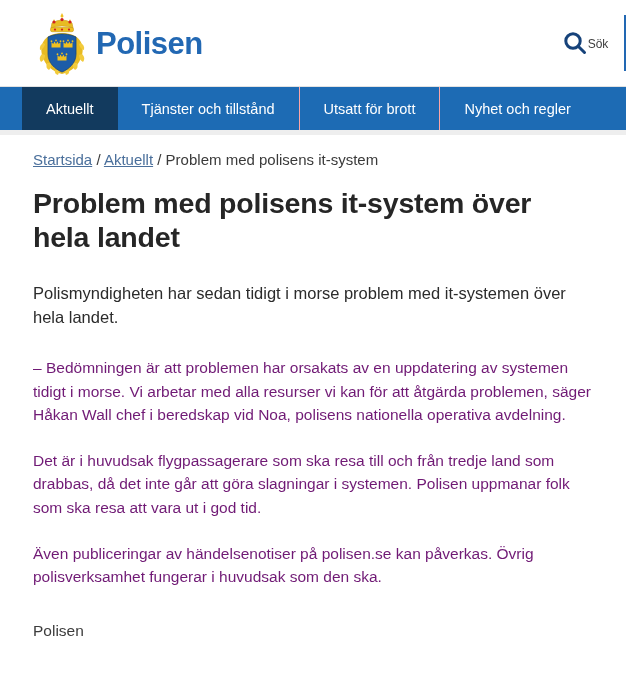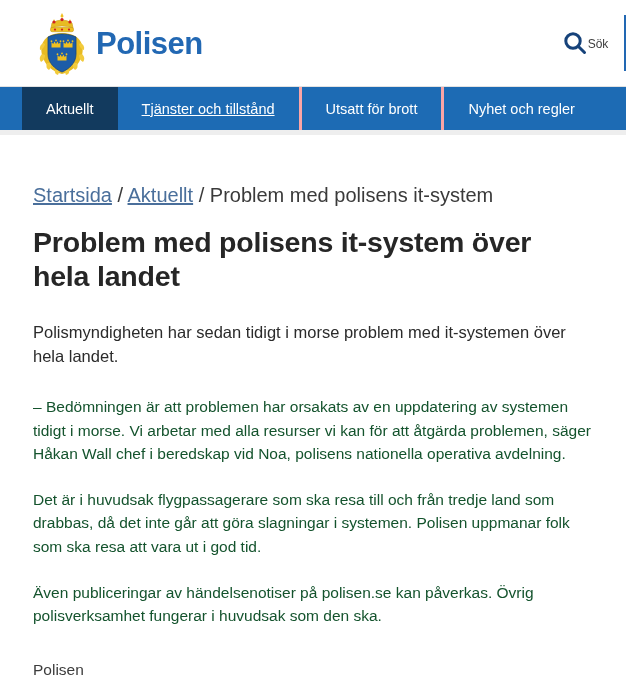--- a/index.html
+++ b/index.html
@@ -93,47 +93,46 @@
   }
   .nav-item {
     display: flex;
     align-items: center;
     justify-content: center;
     color: #ffffff;
     font-size: 14.5px;
     padding: 0 24px;
     white-space: nowrap;
     cursor: pointer;
-    border-left: 3px solid #fca5a5;
+    border-left: 1px solid #fca5a5;
     box-sizing: border-box;
     flex: none;
   }
   .nav-item:first-child { border-left: none; }
   .nav-item.active {
     background: #123a5e;
     border-left: none;
   }
-  .nav-item.active + .nav-item { border-left: none; text-decoration: underline; }
+  .nav-item.active + .nav-item { border-left: none; }
   .nav-underline {
     height: 5px;
     background: #eeeeee;
   }
 
   
   .content {
     padding: 0 33px;
     box-sizing: border-box;
   }
   .breadcrumb {
-    font-size: 20px;
+    font-size: 15px;
     color: #3a3a3a;
     padding-top: 14px;
     line-height: 1.4;
     white-space: nowrap;
-    margin-top: 32px;
   }
   .breadcrumb a {
     color: #4a6f9b;
     text-decoration: underline;
   }
   .breadcrumb .sep { color: #3a3a3a; }
 
   .headline {
     font-size: 28.5px;
     font-weight: bold;
@@ -145,21 +144,21 @@
   .preamble {
     font-size: 16.5px;
     font-weight: normal;
     line-height: 1.45;
     color: #2b2b2b;
     margin: 28px 0 0 0;
   }
   .body-text p {
     font-size: 15.5px;
     line-height: 1.52;
-    color: #14532d;
+    color: #701a75;
     margin: 22px 0 0 0;
   }
   .body-text p:first-child { margin-top: 26px; }
 
   .source-block {
     margin-top: 30px;
   }
   .source-title {
     font-size: 15.5px;
     font-weight: bold;

